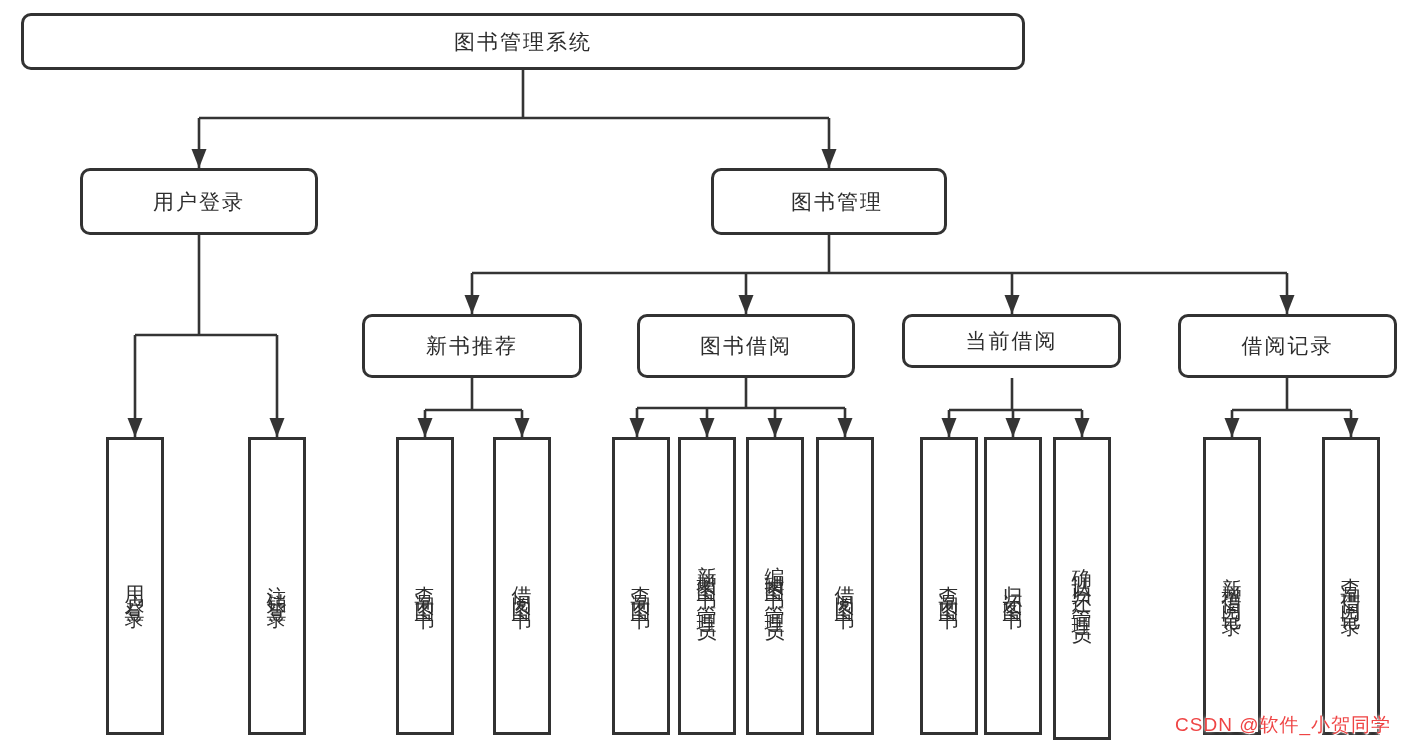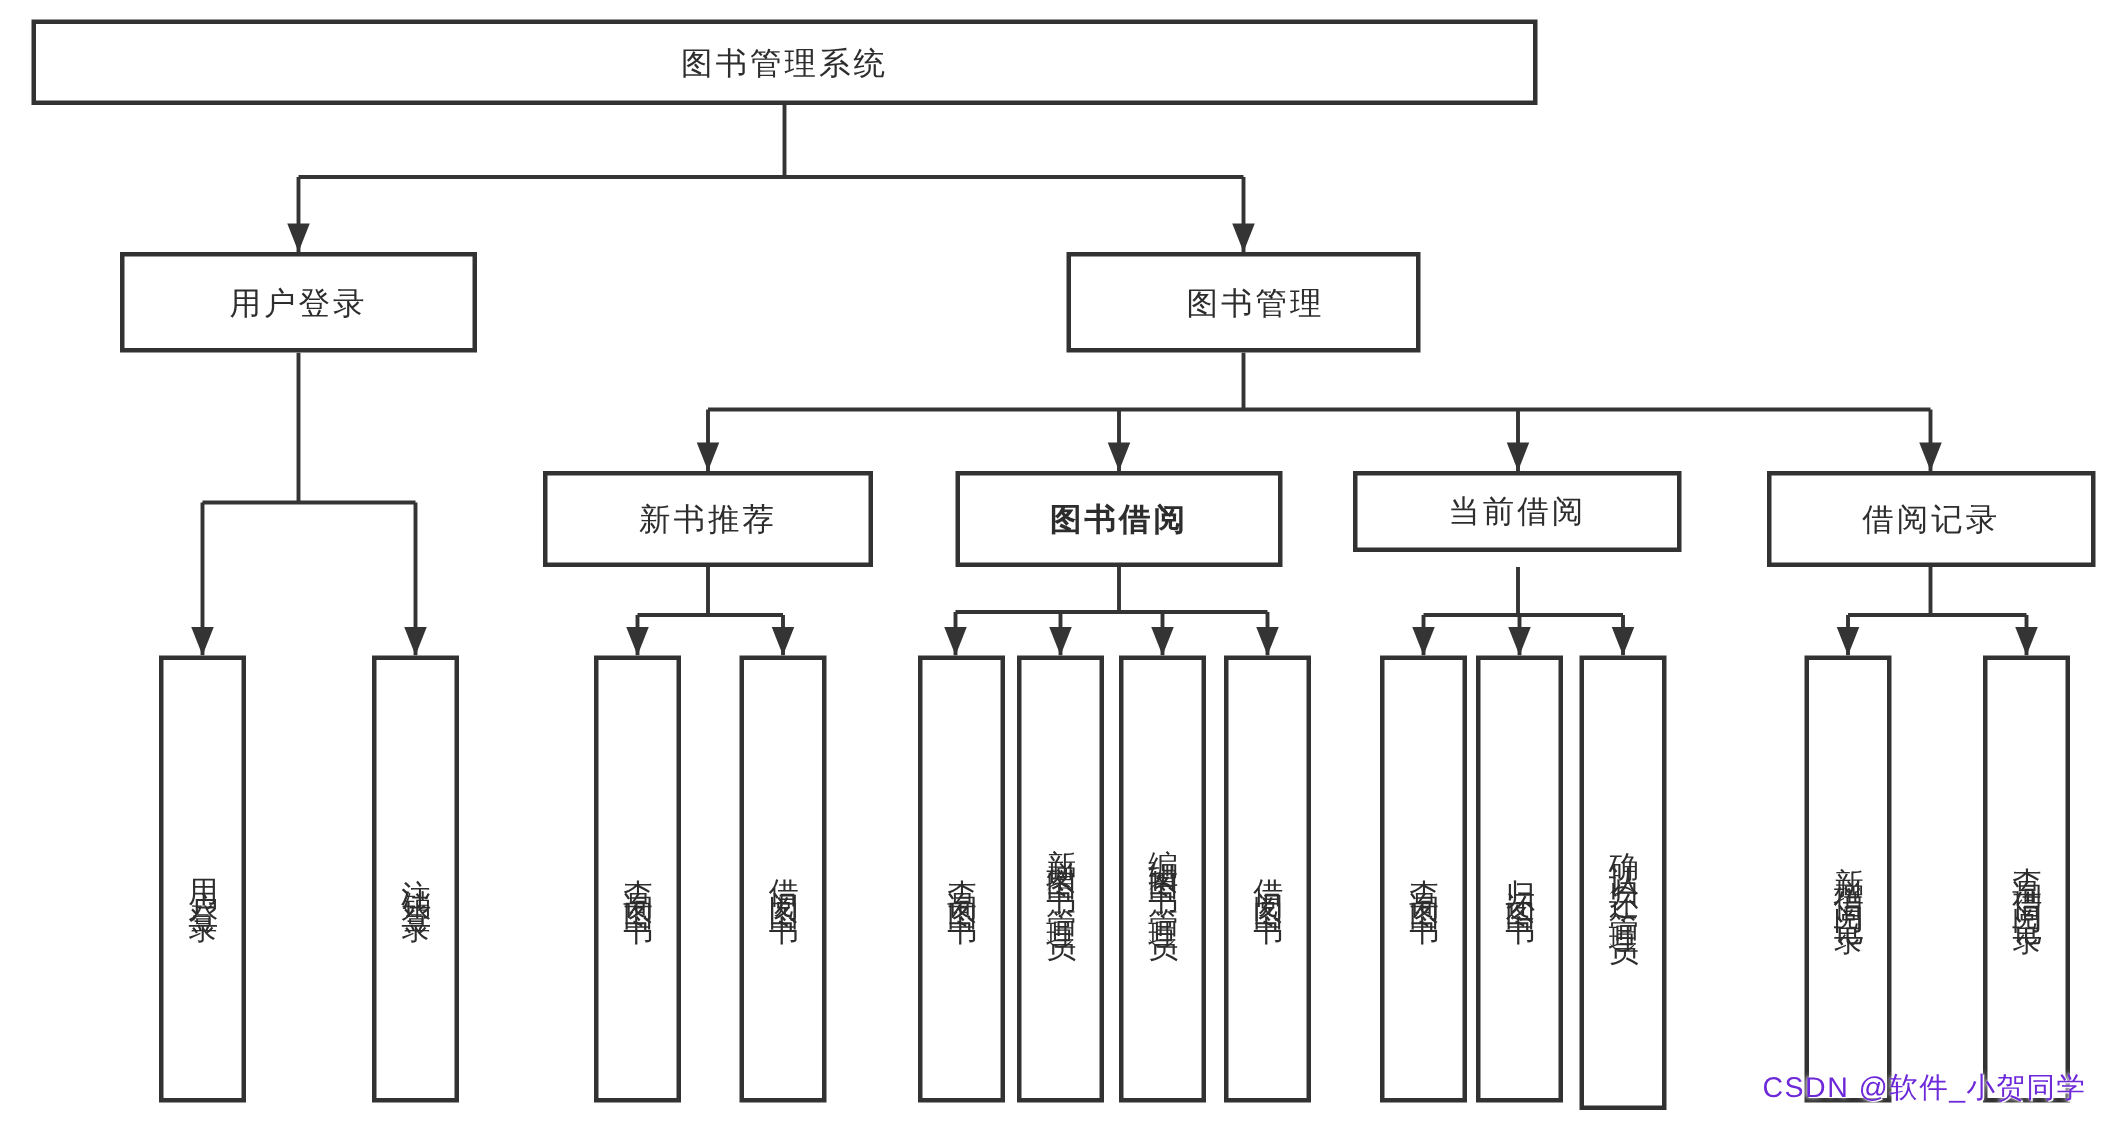--- a/index.html
+++ b/index.html
@@ -3,39 +3,39 @@
 <meta charset="utf-8">
 <style>
   html,body{margin:0;padding:0;background:#ffffff;}
   body{font-family:"Liberation Sans","DejaVu Sans",sans-serif;}
   .stage{position:relative;width:1405px;height:747px;background:#ffffff;overflow:hidden;}
   .wires{position:absolute;left:0;top:0;width:1405px;height:747px;}
   .wires path{stroke:#343434;stroke-width:2.6;fill:none;}
   .wires .head{fill:#343434;stroke:none;}
   .node{position:absolute;box-sizing:border-box;border:3px solid #323232;background:#ffffff;
         display:flex;align-items:center;justify-content:center;color:#2d2d2d;}
-  .h-node{font-size:21px;letter-spacing:2px;}
+  .h-node{font-size:21px;letter-spacing:2px;border-radius:10px;}
   .leaf{font-size:20px;}
   .leaf .vtext{writing-mode:vertical-rl;text-orientation:mixed;letter-spacing:8px;line-height:1;}
   
   .n-root{left:21px;top:13px;width:1004px;height:57px;}
   .n-userlogin{left:80px;top:168px;width:238px;height:67px;}
   .n-bookmgmt{left:711px;top:168px;width:236px;height:67px;padding-left:16px;}
   .n-newbook{left:362px;top:314px;width:220px;height:64px;}
-  .n-borrow{left:637px;top:314px;width:218px;height:64px;font-weight:bold;}
+  .n-borrow{left:637px;top:314px;width:218px;height:64px;}
   .n-current{left:902px;top:314px;width:219px;height:54px;}
   .n-records{left:1178px;top:314px;width:219px;height:64px;}
   .lf{top:437px;width:58px;height:298px;}
   .lf1{left:106px;}  .lf2{left:248px;}
   .lf3{left:396px;}  .lf4{left:493px;}
   .lf5{left:612px;}  .lf6{left:678px;}  .lf7{left:746px;}  .lf8{left:816px;}
   .lf9{left:920px;}  .lf10{left:984px;} .lf11{left:1053px;height:303px;}
   .lf12{left:1203px;} .lf13{left:1322px;}
   .watermark{position:absolute;right:14px;top:712px;font-size:19px;letter-spacing:1px;
-             color:#6d28d9;z-index:5;
+             color:#ef4444;z-index:5;
              text-shadow:0 0 2px #ffffff,0 0 4px #ffffff,1px 1px 0 #ffffff;}
 </style>
 </head>
 <body>
 
 <div class="stage">
 
   <svg class="wires" width="1405" height="747" viewBox="0 0 1405 747" xmlns="http://www.w3.org/2000/svg">
     <defs>
       <marker id="arr" markerUnits="userSpaceOnUse" markerWidth="26" markerHeight="20" refX="19" refY="0" orient="auto" overflow="visible">

